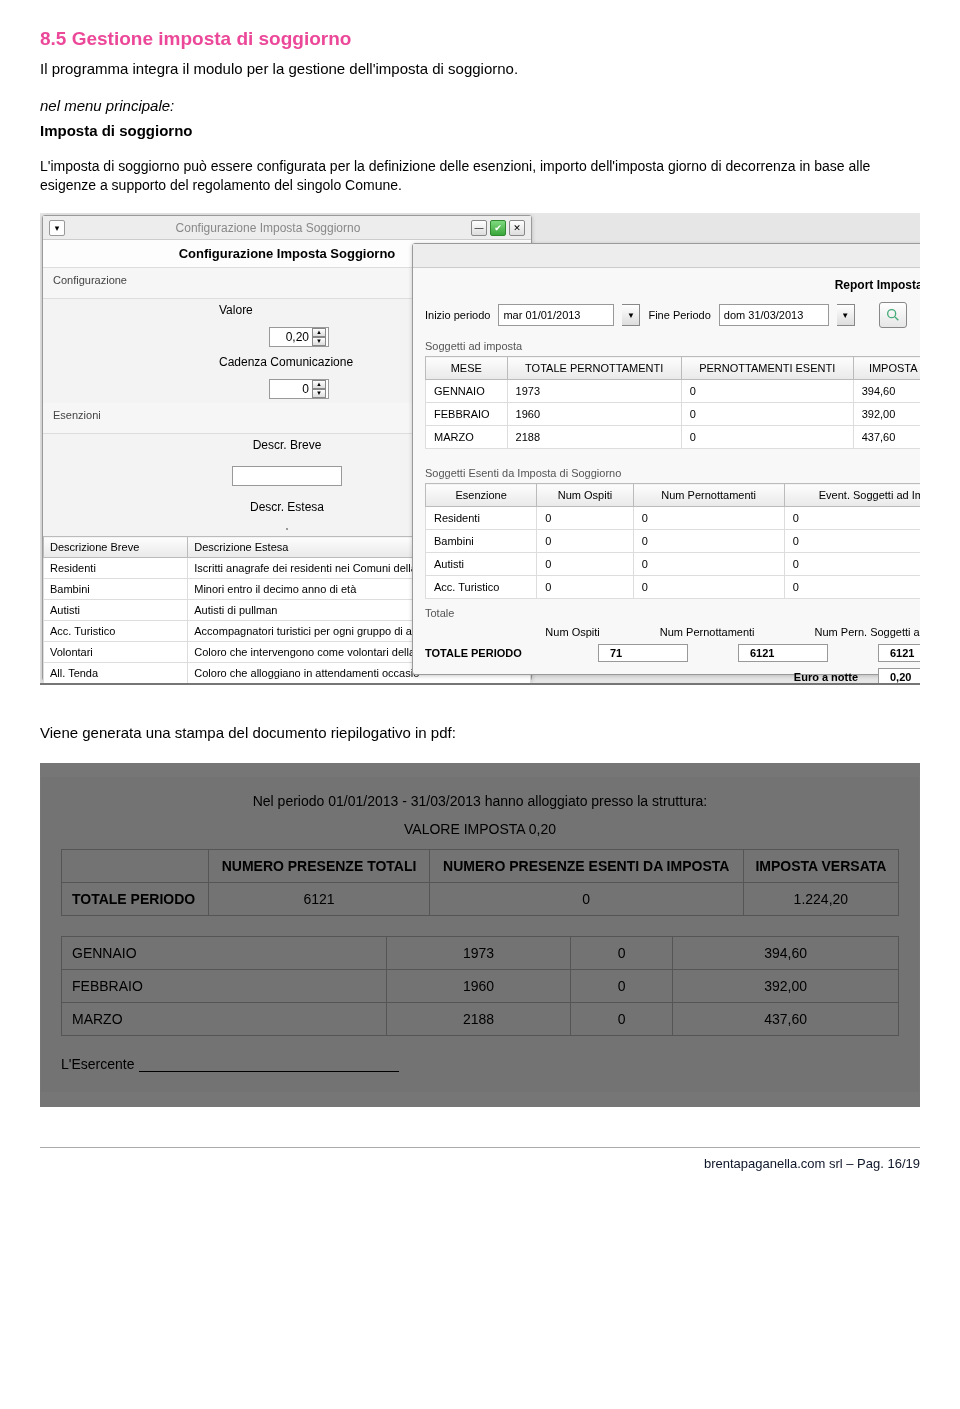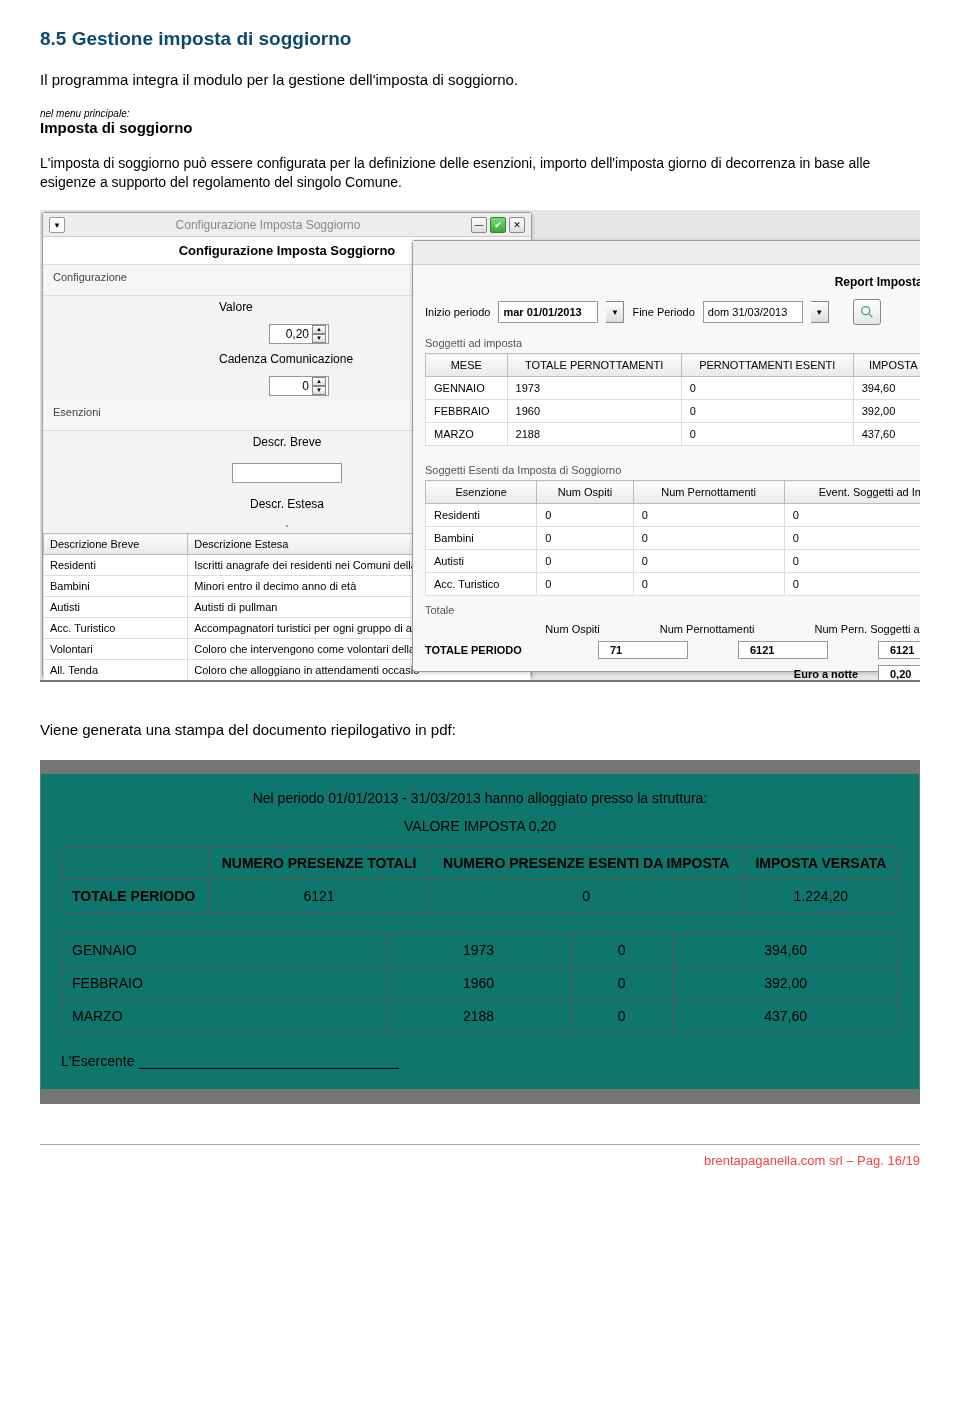--- a/index.html
+++ b/index.html
@@ -5,23 +5,23 @@
   * { box-sizing: border-box; margin: 0; padding: 0; }
   body {
     font-family: Verdana, Arial, sans-serif;
     background: #fff;
     width: 960px;
     margin: 0 auto;
     color: #000;
     padding-bottom: 20px;
   }
   .page-content { padding: 28px 40px 10px 40px; }
-  h2.section-title { color: #0c4a6e; font-size: 19px; font-weight: bold; margin-bottom: 20px; }
+  h2.section-title { color: #ec4899; font-size: 19px; font-weight: bold; margin-bottom: 9px; }
   p.intro { font-size: 15px; margin-bottom: 18px; line-height: 1.35; }
-  p.menu-line { font-size: 10px; font-style: italic; margin-bottom: 0; }
+  p.menu-line { font-size: 15px; font-style: italic; margin-bottom: 8px; }
   p.menu-target { font-size: 15px; font-weight: bold; margin-bottom: 18px; }
   p.desc { font-size: 14px; margin-bottom: 18px; line-height: 1.35; }
 
   
   .shot-wrap { background: #767676; padding: 0 0 2px 0; margin-bottom: 38px; }
   .shot1 { position: relative; height: 470px; background: #e6e6e6; overflow: hidden; }
 
   
   .win {
     position: absolute; background:#f3f3f3; border:1px solid #9a9a9a; border-radius:3px;
@@ -60,32 +60,32 @@
   .rpt-table { width:calc(100% - 24px); margin:0 12px; border-collapse:collapse; font-size:11px; }
   .rpt-table th { background:linear-gradient(#fdfdfd,#e9e9e9); border:1px solid #bbb; padding:5px 8px; text-align:center; font-weight:normal;}
   .rpt-table td { background:#fff; border:1px solid #ddd; padding:5px 8px; }
   .totrow{ display:flex; align-items:center; justify-content:space-between; padding:3px 30px 3px 12px; font-size:11px;}
   .totrow .tv{border:1px solid #999;background:#fff;padding:2px 11px;min-width:90px;text-align:left;}
   .totrow.bold{font-weight:bold;}
 
   
   .pdf-wrap{ margin-top:20px; }
   .pdf-bar{ height:14px; background:#767676; }
-  .pdf-page{ background:#0f766e; border:1px solid #767676; border-top:none; padding:12px 20px 20px 20px; }
+  .pdf-page{ background:#737373; border:1px solid #767676; border-top:none; padding:12px 20px 20px 20px; }
   .pdf-head{ text-align:center; font-size:14px; margin:4px 0 12px 0; }
   .pdf-valore{ text-align:center; font-size:14px; font-weight:500; margin-bottom:12px;}
   table.pdf-t{ width:100%; border-collapse:collapse; font-size:14px; margin-bottom:20px;padding-left:24px;}
   table.pdf-t th, table.pdf-t td{ border:1px solid #555; padding:8px 10px; text-align:left;}
   table.pdf-t td.num, table.pdf-t th.num{text-align:center;}
   table.pdf-t td.r, table.pdf-t th.r{text-align:center;}
   .pdf-sign{ font-size:14px; margin-top:8px;}
   .pdf-sign .line{ display:inline-block; border-bottom:1px solid #000; width:260px; vertical-align:bottom; margin-left:4px;}
 
   .footer-sep{ border-top:1px solid #aaa; margin:30px 40px 8px 40px;}
-  .footer-txt{ text-align:right; font-size:13px; color:#ef4444; padding:0 40px 10px 0;}
+  .footer-txt{ text-align:right; font-size:13px; color:#0f172a; padding:0 40px 10px 0;}
 </style>
 </head>
 <body>
 
 <div class="page-content">
   <h2 class="section-title">8.5 Gestione imposta di soggiorno</h2>
   <p class="intro">Il programma integra il modulo per la gestione dell'imposta di soggiorno.</p>
   <p class="menu-line">nel menu principale:</p>
   <p class="menu-target">Imposta di soggiorno</p>
   <p class="desc">L'imposta di soggiorno può essere configurata per la definizione delle esenzioni, importo dell'imposta giorno di decorrenza in base alle esigenze a supporto del regolamento del singolo Comune.</p>
@@ -172,24 +172,24 @@
         </table>
       </div>
 
       <div class="win win-report">
         <div class="win-titlebar" style="justify-content:flex-end;">
           
         </div>
         <div class="rpt-title">Report Imposta Soggiorno</div>
         <div class="rpt-row">
           <span class="lab">Inizio periodo</span>
-          <span class="rpt-input" style="width:100px;font-weight:bold;">mar 01/01/2013</span>
+          <span class="rpt-input" style="width:116px;">mar 01/01/2013</span>
           <span class="ddarrow">▼</span>
           <span class="lab">Fine Periodo</span>
-          <span class="rpt-input" style="width:100px;">dom 31/03/2013</span>
+          <span class="rpt-input" style="width:110px;">dom 31/03/2013</span>
           <span class="ddarrow">▼</span>
           <span style="width:8px;"></span>
           <span class="iconbtn">
             <svg viewBox="0 0 24 24">
                 <circle cx="10" cy="10" r="6" fill="none" stroke="#4a7" stroke-width="2"></circle>
                 <line x1="15" y1="15" x2="20" y2="20" stroke="#4a7" stroke-width="2"></line>
               </svg>
           </span>
           <span style="flex:1;"></span>
 

